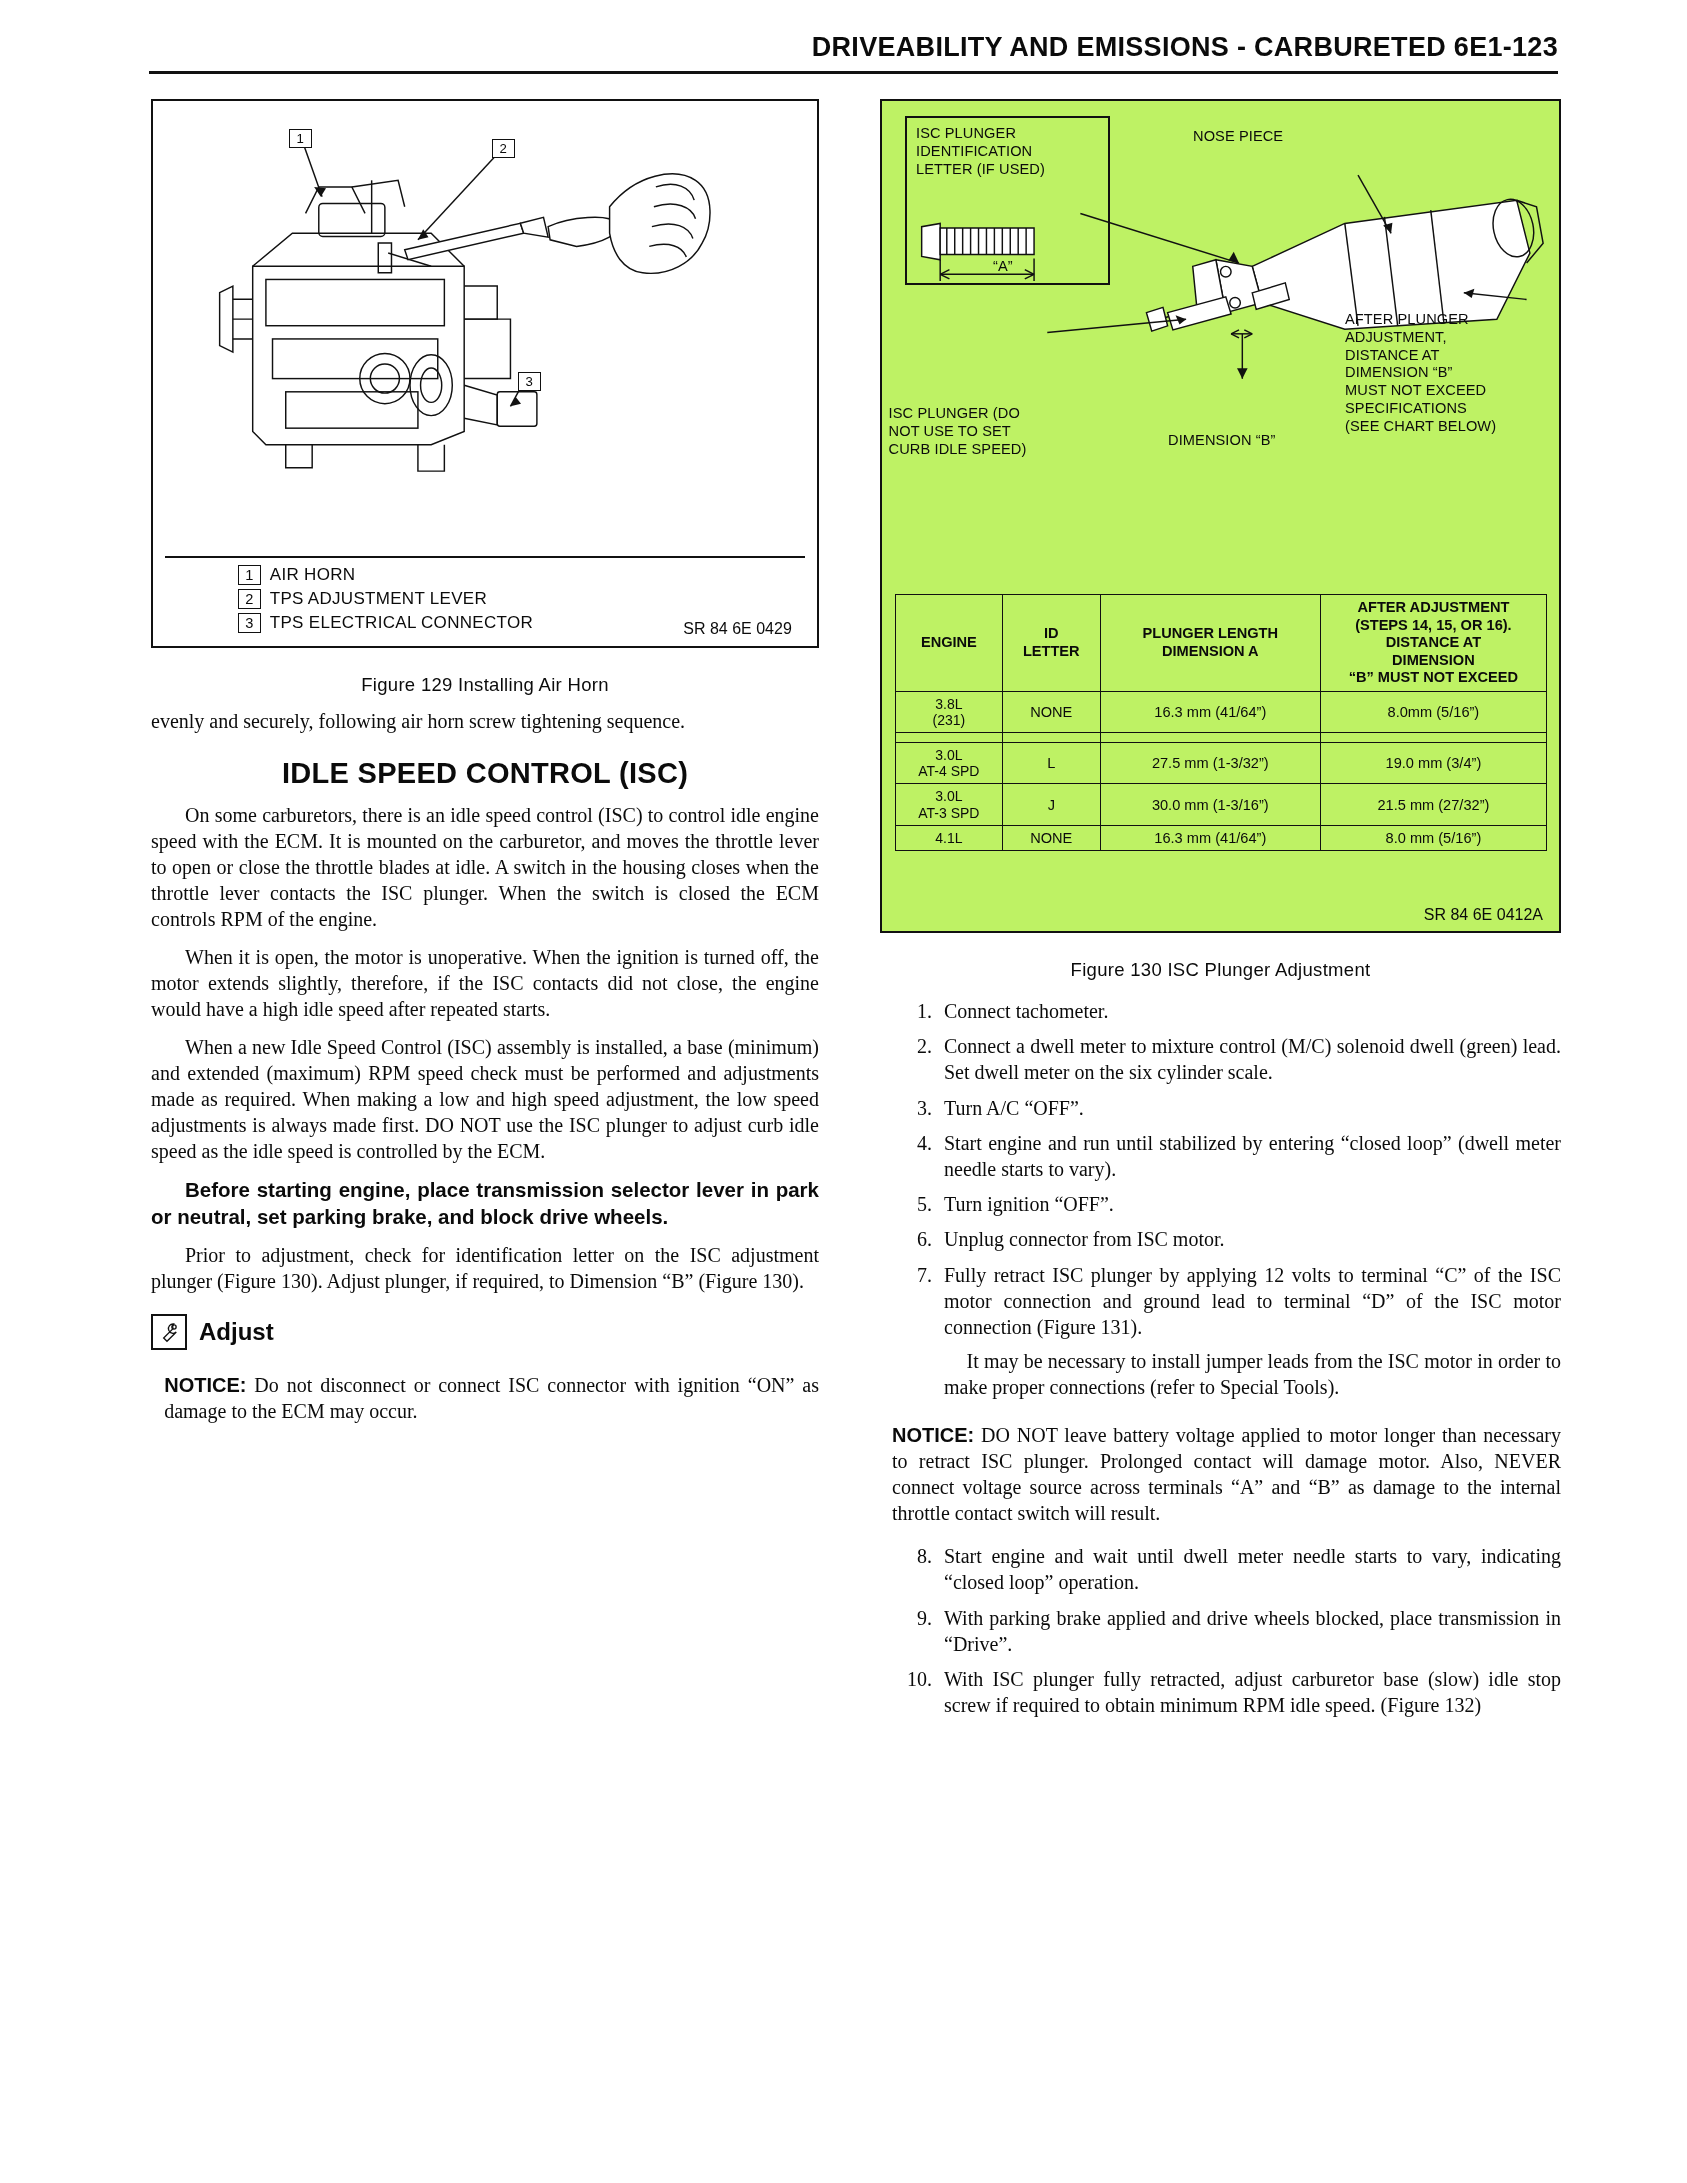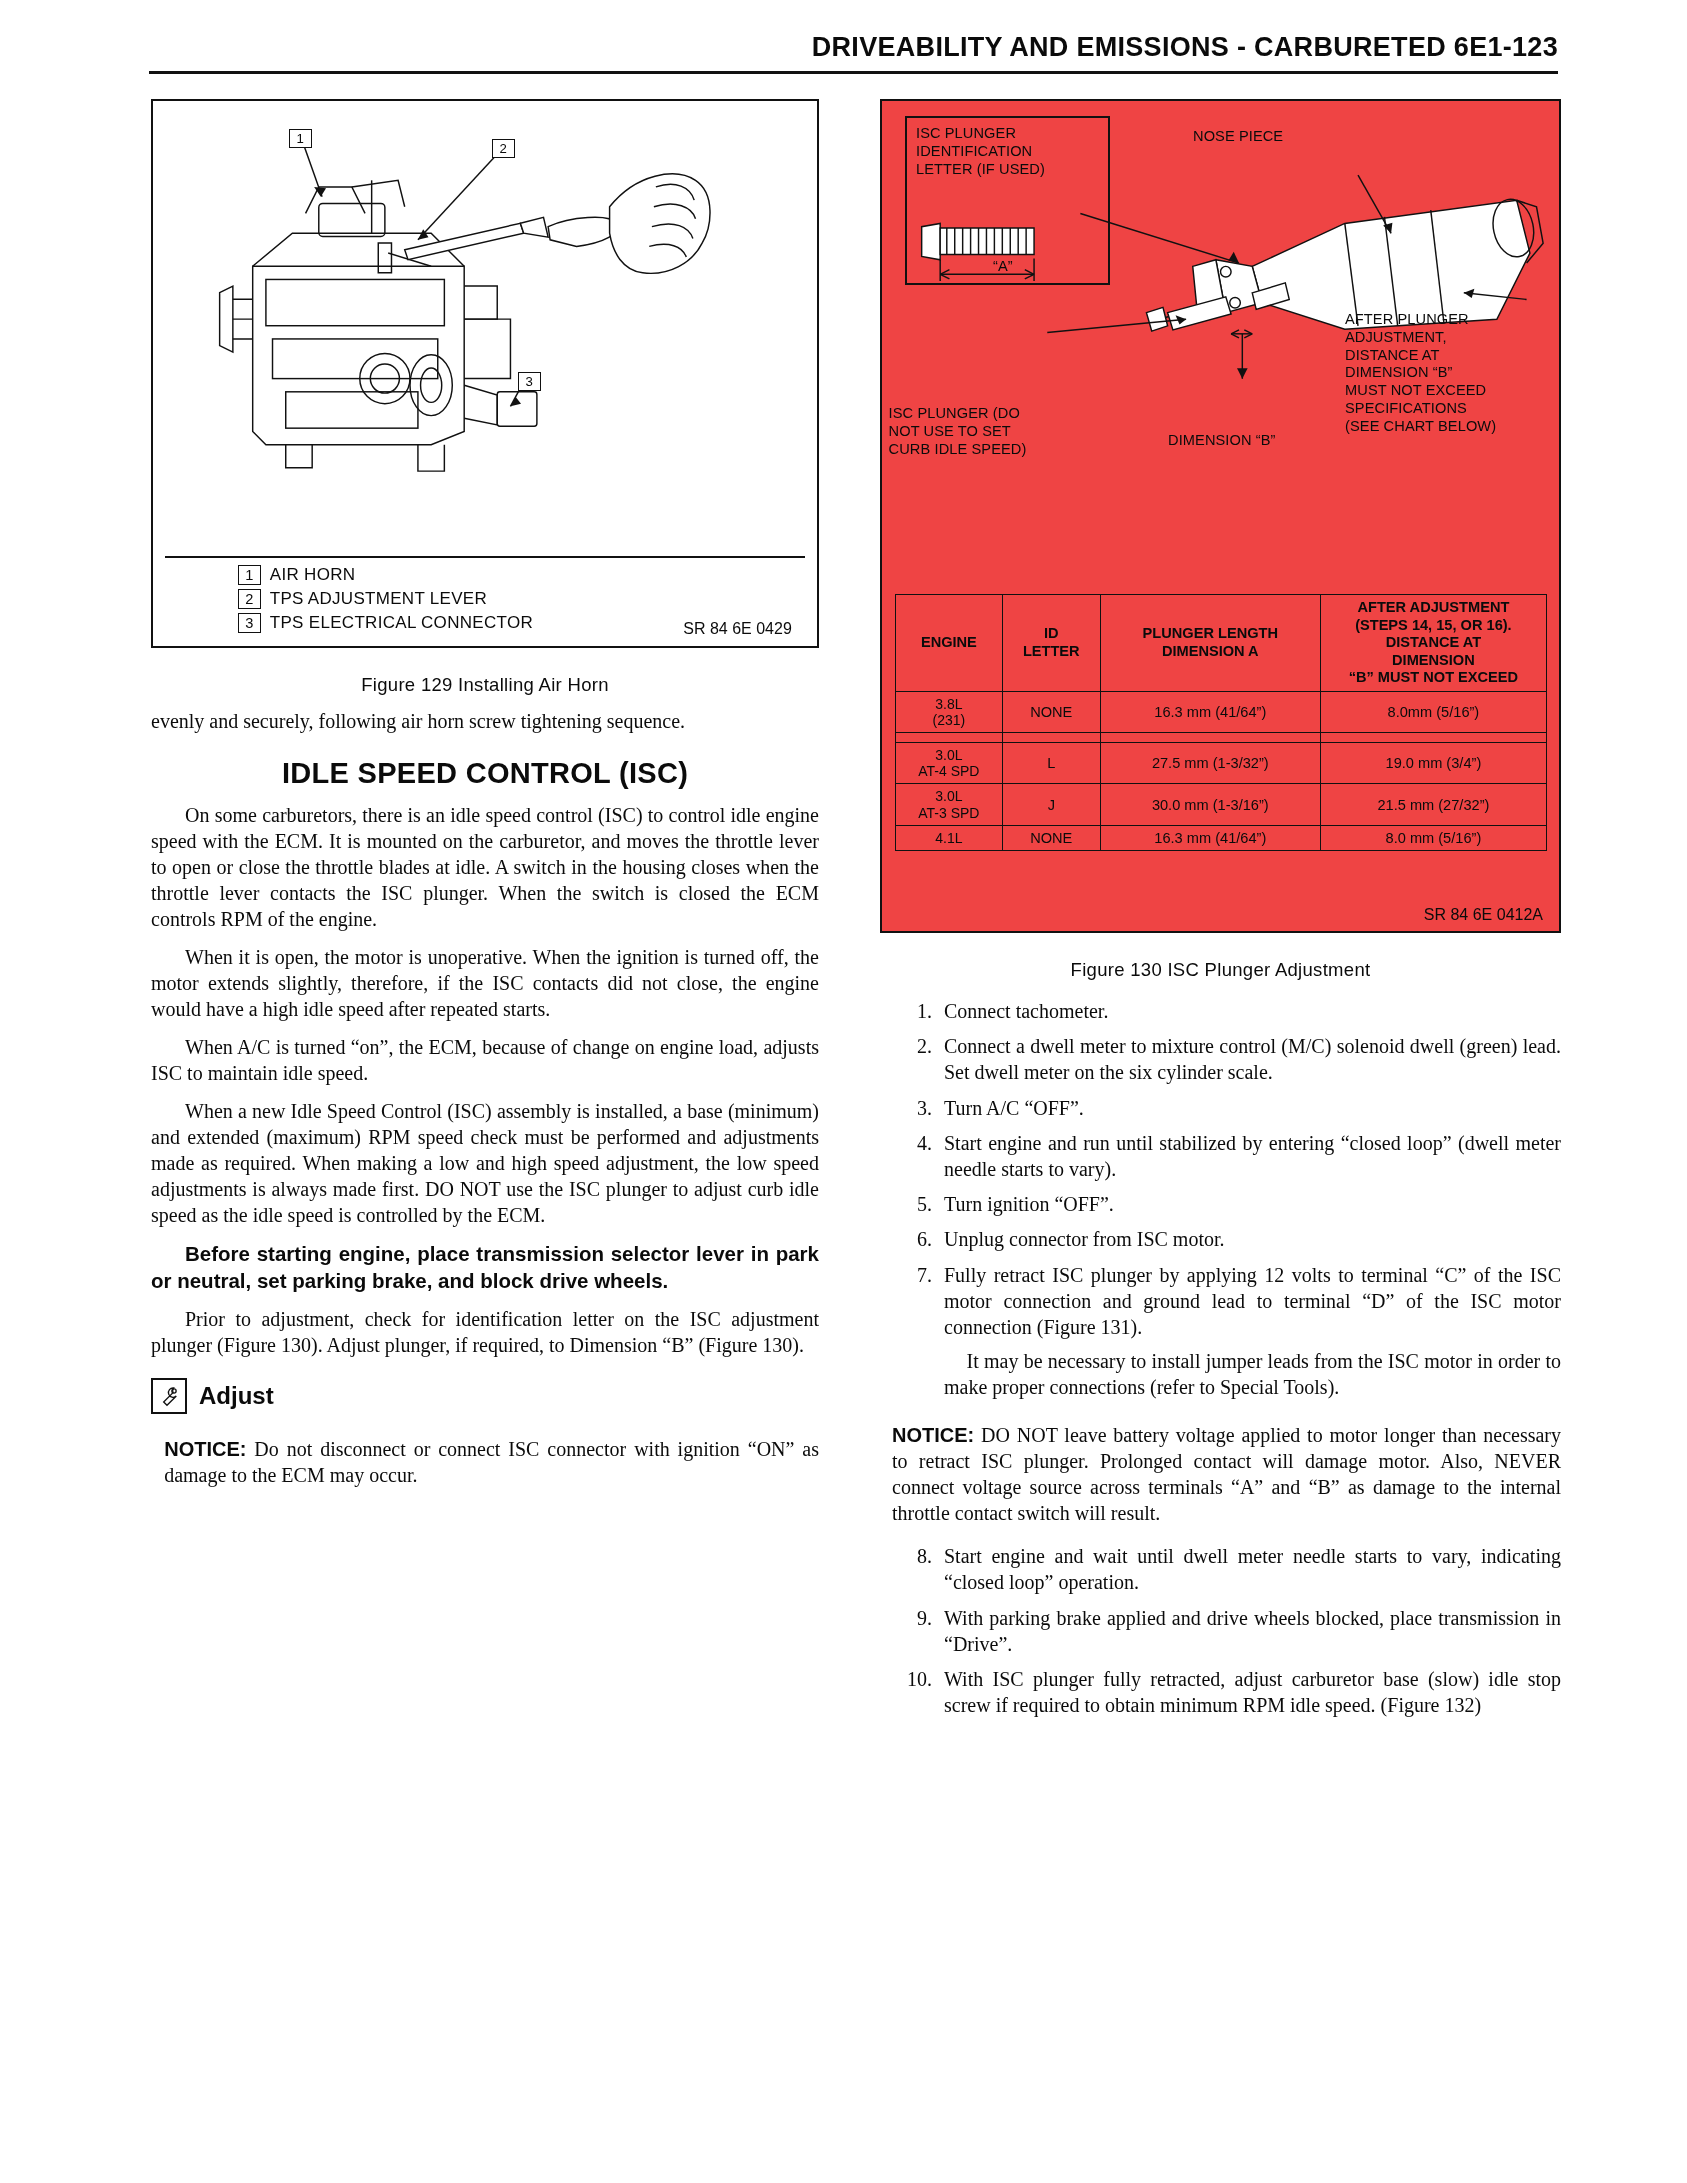--- a/index.html
+++ b/index.html
@@ -138,21 +138,21 @@
   .adjust-label {
     font-family:"Liberation Sans", sans-serif; font-weight:bold; font-size: 24px;
   }
 
   
   .fig130-box {
     width: 681px;
     border: 2px solid #111;
     position: relative;
     height: 834px;
-    background:#ef4444;
+    background:#bef264;
   }
   .f130-art { position:absolute; left:0; top:0; width:677px; height:463px; overflow:hidden; }
   .f130-label {
     position:absolute;
     font-family:"Liberation Sans", sans-serif;
     font-size: 14.6px;
     line-height: 1.22;
     letter-spacing:0.1px;
   }
   .iscbox {
@@ -296,21 +296,20 @@
     </div>
 
     <div class="fig-caption">Figure 129 Installing Air Horn</div>
 
     <div class="p">evenly and securely, following air horn screw tightening sequence.</div>
 
     <div class="h1">IDLE SPEED CONTROL (ISC)</div>
 
     <div class="p indent">On some carburetors, there is an idle speed control (ISC) to control idle engine speed with the ECM. It is mounted on the carburetor, and moves the throttle lever to open or close the throttle blades at idle. A switch in the housing closes when the throttle lever contacts the ISC plunger. When the switch is closed the ECM controls RPM of the engine.</div>
     <div class="p indent">When it is open, the motor is unoperative. When the ignition is turned off, the motor extends slightly, therefore, if the ISC contacts did not close, the engine would have a high idle speed after repeated starts.</div>
-    <div class="p indent">When A/C is turned “on”, the ECM, because of change on engine load, adjusts ISC to maintain idle speed.</div>
 
 
     <div class="p indent">When a new Idle Speed Control (ISC) assembly is installed, a base (minimum) and extended (maximum) RPM speed check must be performed and adjustments made as required. When making a low and high speed adjustment, the low speed adjustments is always made first. DO NOT use the ISC plunger to adjust curb idle speed as the idle speed is controlled by the ECM.</div>
     <div class="bold-sans" style="text-indent:34px;">Before starting engine, place transmission selector lever in park or neutral, set parking brake, and block drive wheels.</div>
     <div class="p indent">Prior to adjustment, check for identification letter on the ISC adjustment plunger (Figure 130). Adjust plunger, if required, to Dimension “B” (Figure 130).</div>
 
     <div class="adjust-row">
       <div class="adjust-icon">
         <svg width="24" height="24" viewBox="0 0 36 36">
           <g stroke="#111" stroke-width="2" fill="none">

